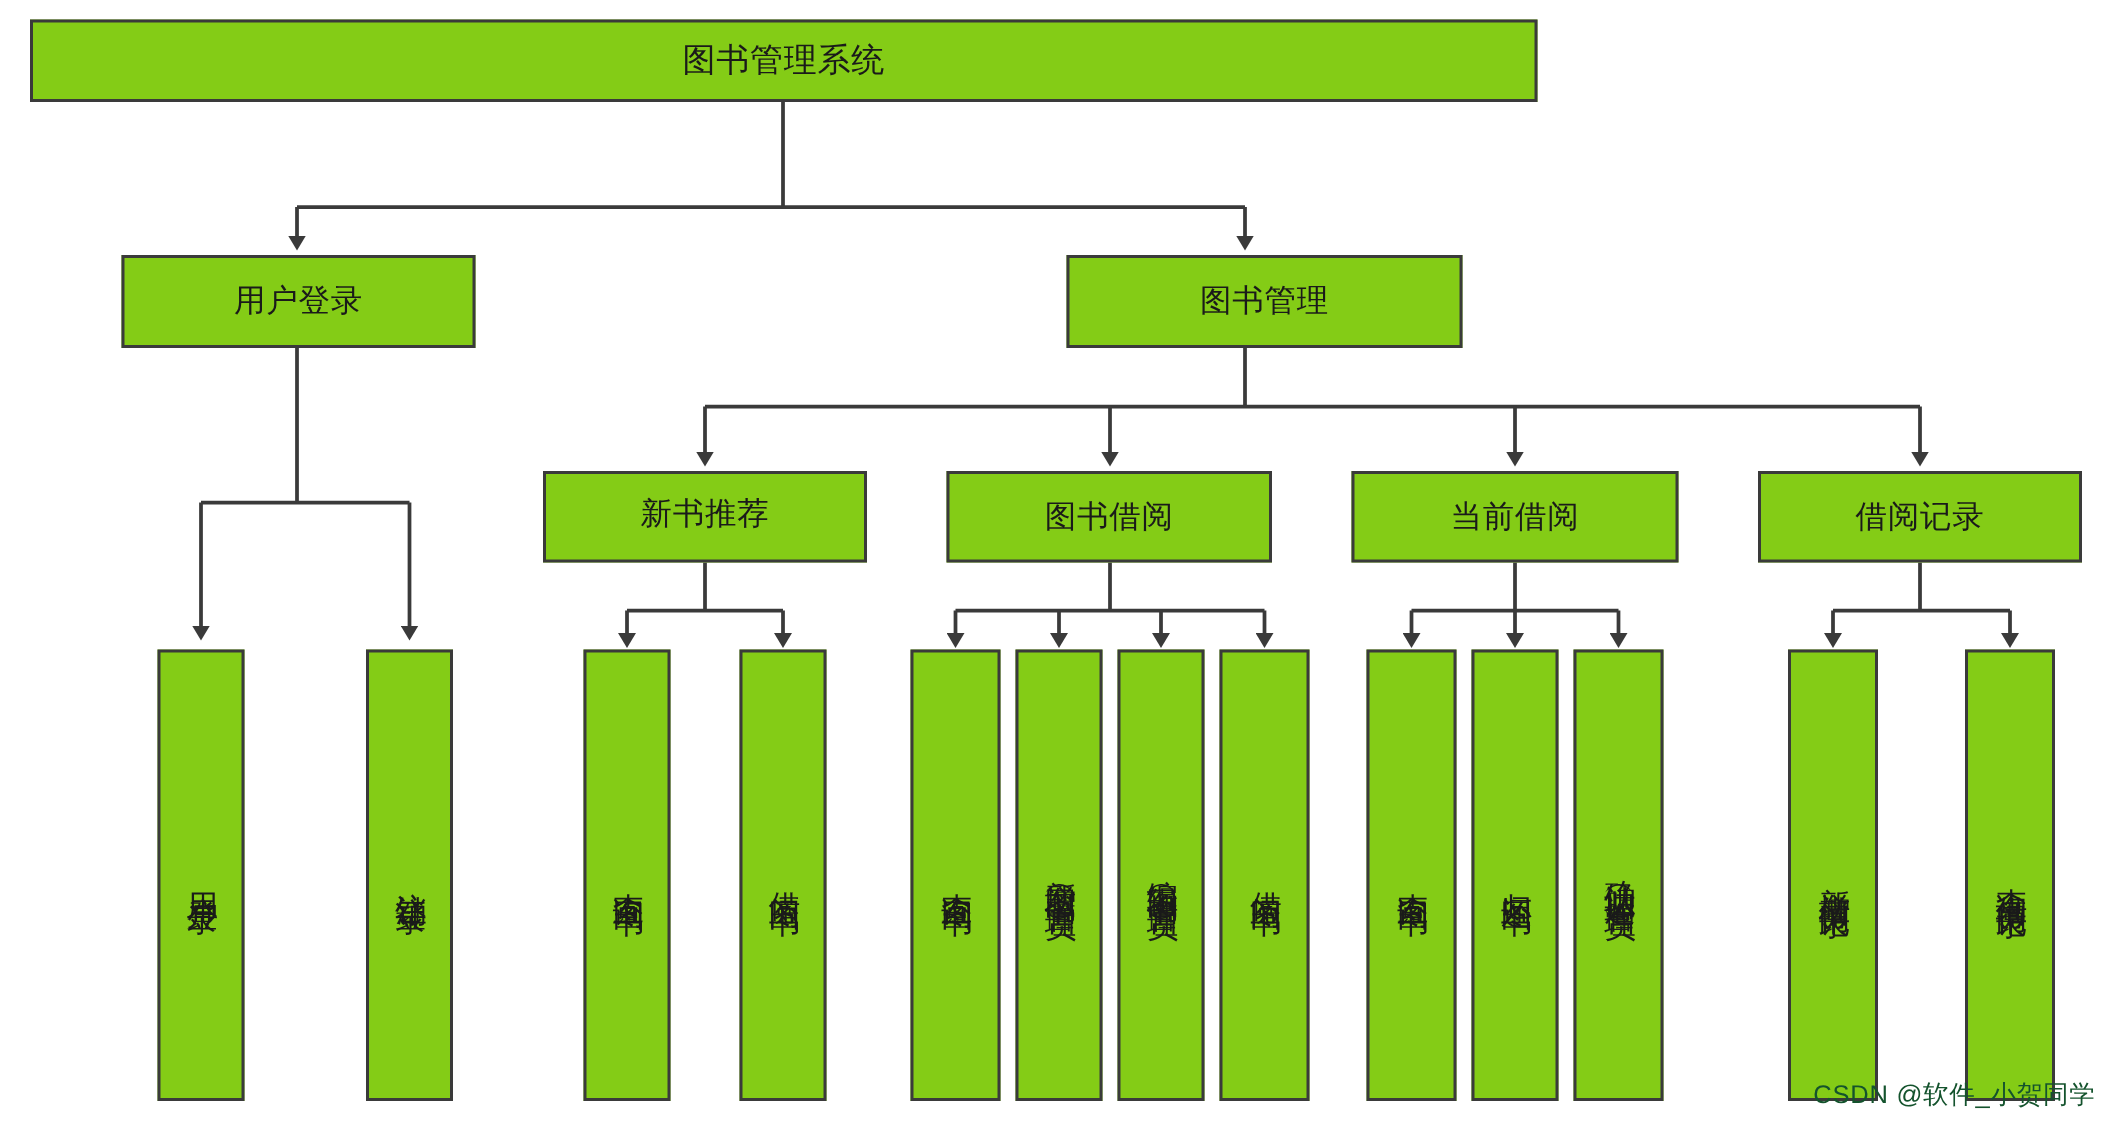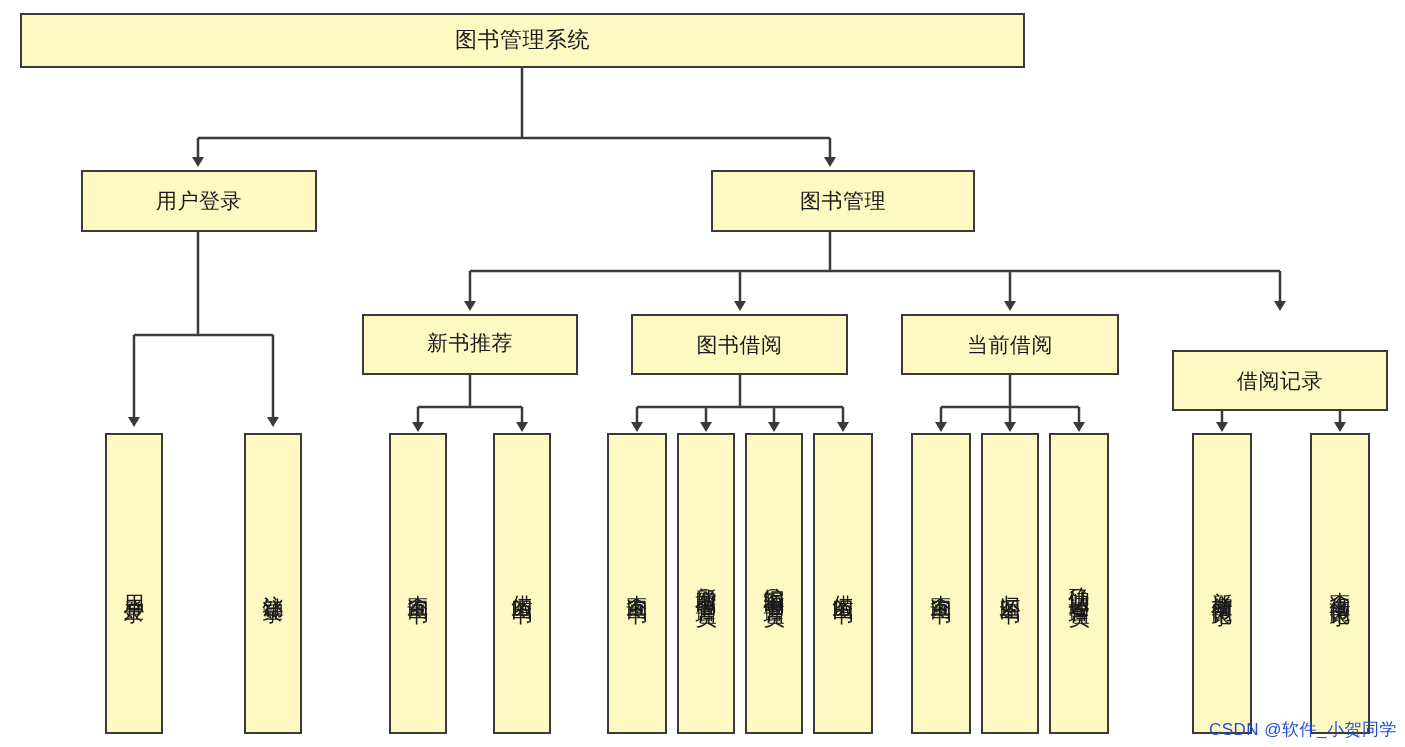--- a/index.html
+++ b/index.html
@@ -22,21 +22,21 @@
     position: absolute;
     left: 0;
     top: 0;
     width: 1405px;
     height: 747px;
     pointer-events: none;
   }
   .node {
     position: absolute;
     box-sizing: border-box;
-    background: #fef9c3;
+    background: #84cc16;
     border: 2px solid #3a3a3a;
     display: flex;
     align-items: center;
     justify-content: center;
     text-align: center;
     color: #1a1a1a;
     z-index: 2;
   }
   .node .label {
     display: block;
@@ -62,21 +62,21 @@
     line-height: 1.05;
     letter-spacing: 3px;
     white-space: nowrap;
     max-height: 270px;
   }
   #watermark {
     position: absolute;
     right: 8px;
     bottom: 6px;
     font-size: 17px;
-    color: #1d4ed8;
+    color: #14532d;
     letter-spacing: 0.5px;
     z-index: 5;
     white-space: nowrap;
   }
 </style>
 </head>
 <body>
 
 <div id="canvas">
 
@@ -145,21 +145,21 @@
 
   <div class="node horiz" style="left:362px; top:314px; width:216px; height:61px;font-family:Liberation Mono, monospace;">
     <span class="label">新书推荐</span>
   </div>
   <div class="node horiz" style="left:631px; top:314px; width:217px; height:61px;">
     <span class="label">图书借阅</span>
   </div>
   <div class="node horiz" style="left:901px; top:314px; width:218px; height:61px;">
     <span class="label">当前借阅</span>
   </div>
-  <div class="node horiz" style="left:1172px; top:314px; width:216px; height:61px;margin-top:36px;">
+  <div class="node horiz" style="left:1172px; top:314px; width:216px; height:61px;">
     <span class="label">借阅记录</span>
   </div>
 
   <div class="node vert" style="left:105px; top:433px; width:58px; height:301px;">
     <span class="label">用户登录</span>
   </div>
   <div class="node vert" style="left:244px; top:433px; width:58px; height:301px;">
     <span class="label">注销登录</span>
   </div>
 

